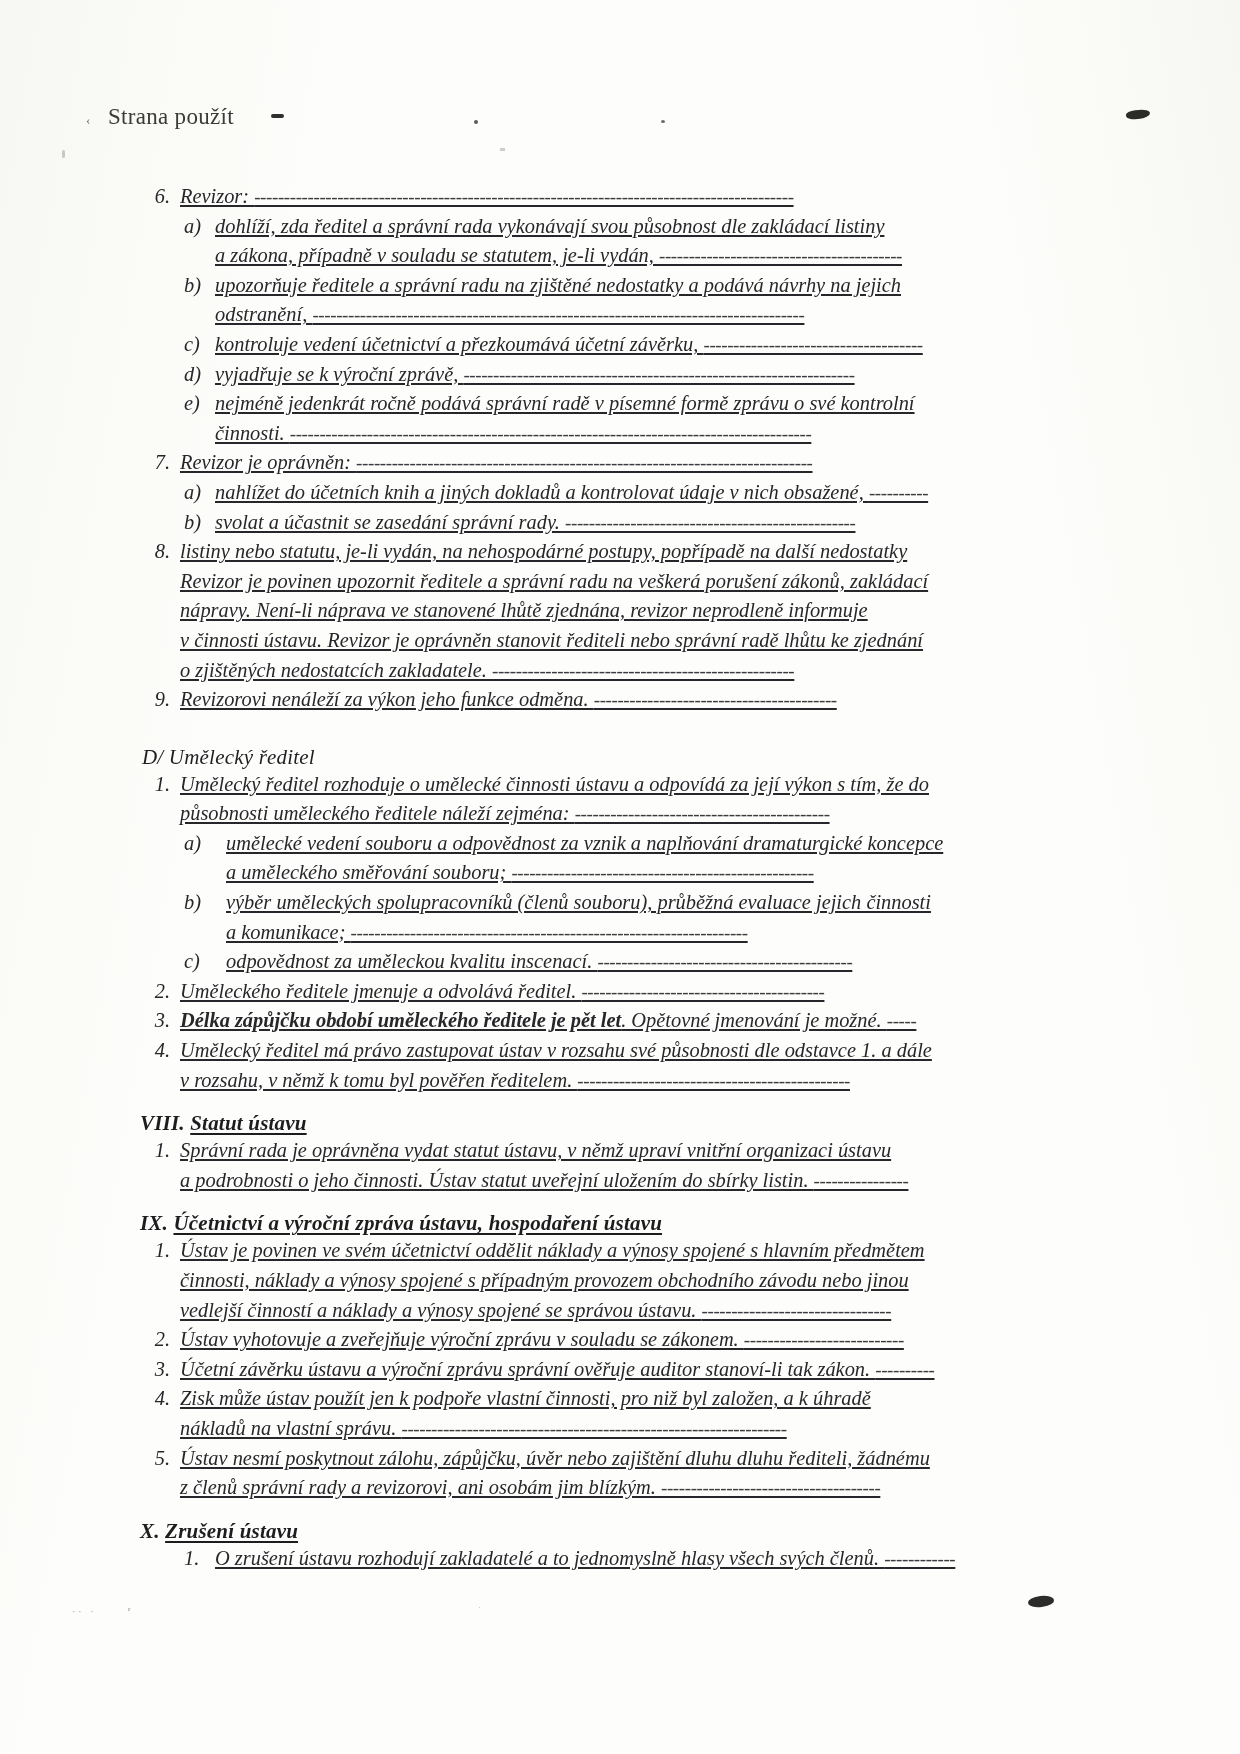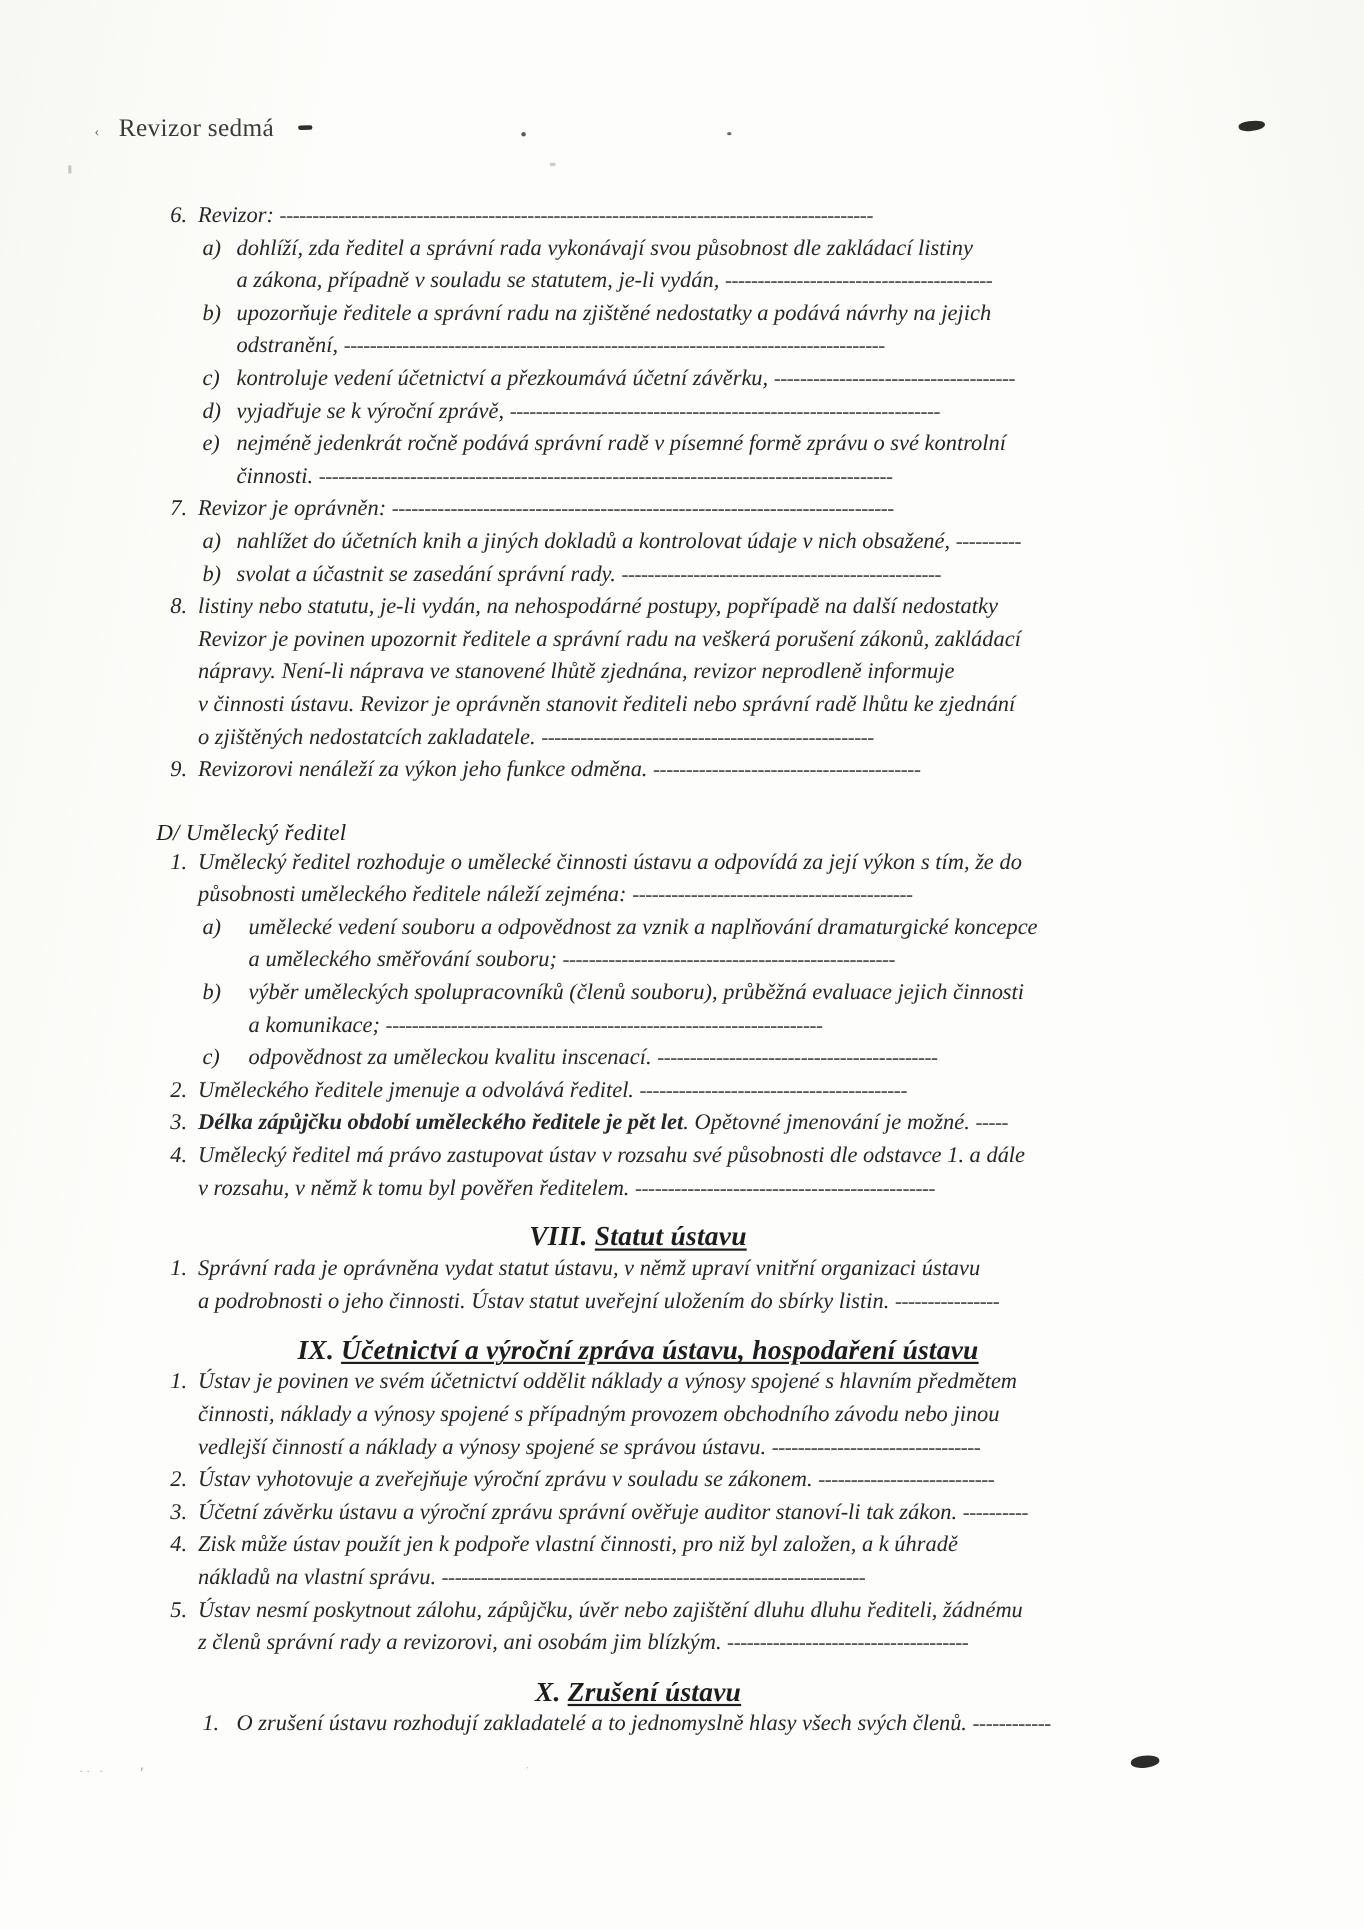--- a/index.html
+++ b/index.html
@@ -129,20 +129,21 @@
     color: #27272b;
   }
   .para .marker {
     flex: 0 0 auto;
     text-align: right;
     white-space: pre;
   }
   .para .ptext {
     flex: 1 1 auto;
     min-width: 0;
+    text-decoration: underline;
   }
 
   
   .lvl1 > .marker { width: 30px; padding-right: 10px; }
   .lvl1 { margin-left: 0; }
   .lvl1 > .ptext { }
 
   .lvl2 { margin-left: 44px; }
   .lvl2 > .marker { width: 22px; padding-right: 9px; text-align: left; }
 
@@ -167,22 +168,22 @@
     font-size: 21px;
     font-style: italic;
     font-weight: normal;
     color: #1f1f22;
     margin-left: 2px;
     letter-spacing: 0.2px;
   }
 
   
   .roman-head {
-    text-align: center;
-    font-size: 25px;
+    text-align: left;
+    font-size: 21px;
     font-style: italic;
     font-weight: bold;
     color: #1d1d20;
     letter-spacing: 0.2px;
   }
   .roman-head .rnum { text-decoration: none; }
   .roman-head .rttl {
     text-decoration: underline;
     text-underline-offset: 3px;
     text-decoration-thickness: 2px;
@@ -226,21 +227,21 @@
 </head>
 <body>
 
 <div class="page">
   <div class="paper-tint"></div>
 
   <div class="content">
 
     <div class="page-header">
       <span class="hdr-tick">‹</span>
-      <span class="hdr-title">Revizor sedmá</span>
+      <span class="hdr-title">Strana použít</span>
       <span class="hdr-dash"></span>
       <span class="hdr-spot-a"></span>
       <span class="hdr-spot-b"></span>
       <span class="hdr-blob"></span>
     </div>
     <div class="edge-mark-left"></div>
     <div class="edge-mark-mid"></div>
 
     <div class="body-block">
 

